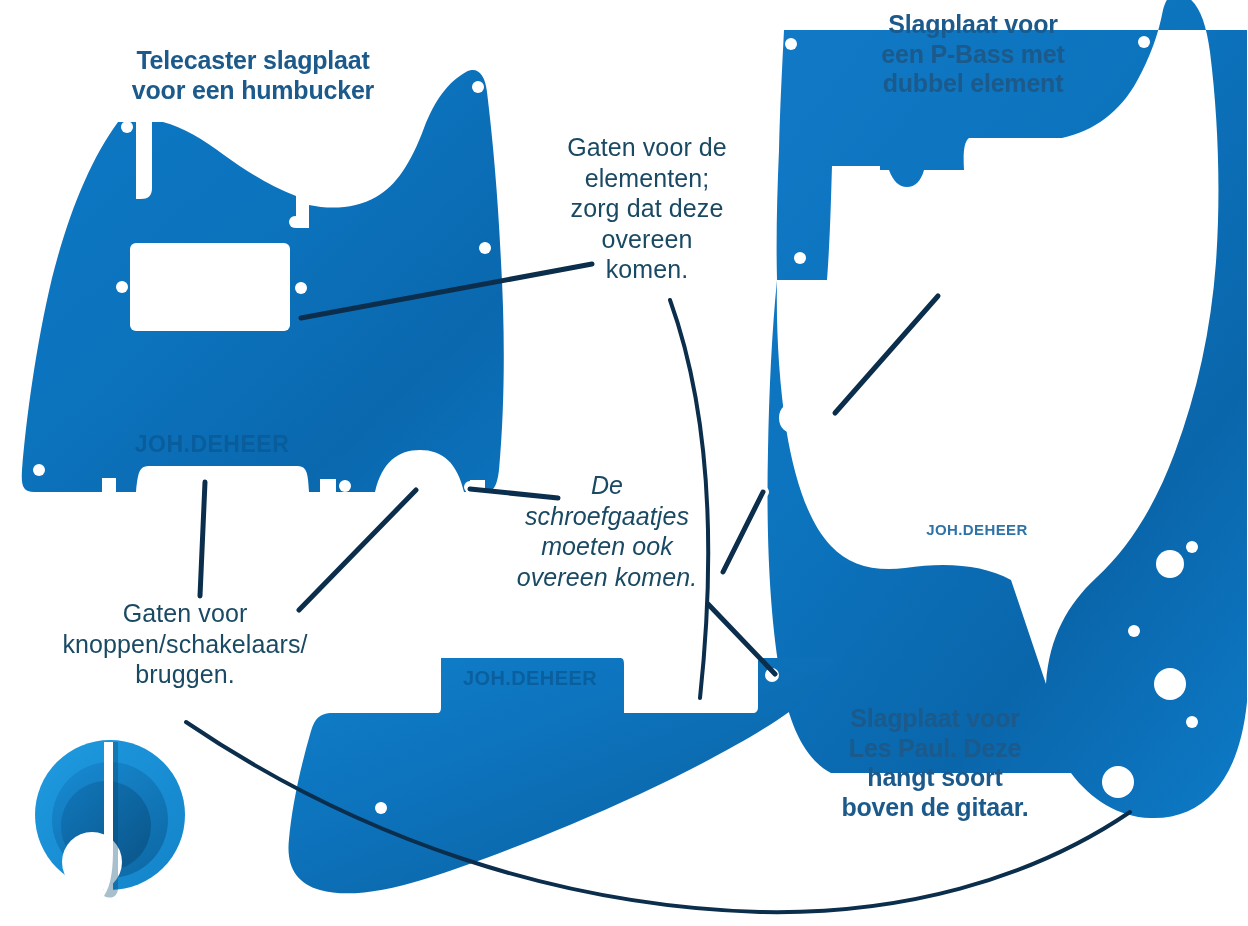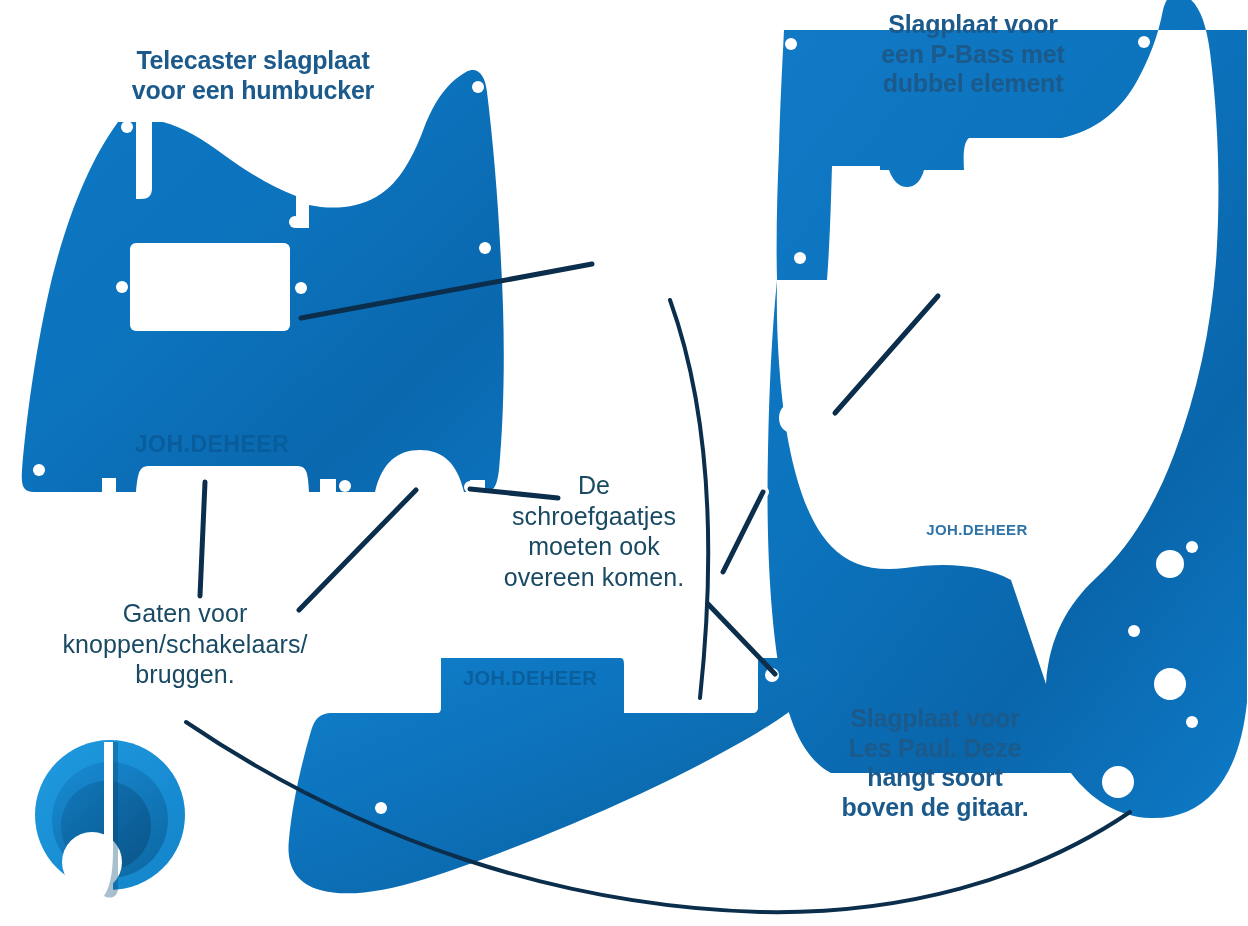--- a/index.html
+++ b/index.html
@@ -43,21 +43,21 @@
     font-size: 25px;
     color: #1a4a63;
     text-align: center;
     line-height: 1.22;
     letter-spacing: 0.1px;
   }
   #t-tele      { left: 58px;  top: 26px;  width: 390px; margin-top: 20px; }
   #t-pbass     { left: 828px; top: 10px;  width: 290px; }
   #t-lespaul   { left: 790px; top: 704px; width: 290px; }
   #a-elements  { left: 527px; top: 132px; width: 240px; }
-  #a-screws    { left: 474px; top: 470px; width: 240px; }
+  #a-screws    { left: 487px; top: 470px; width: 240px; font-style: italic; }
   #a-knobs     { left: 10px;  top: 598px; width: 350px; }
 </style>
 </head>
 <body>
 
 <div id="stage">
 
   <svg id="art" viewBox="0 0 1248 926" xmlns="http://www.w3.org/2000/svg">
     <defs>
       <linearGradient id="gTele" x1="0" y1="0" x2="1" y2="1">
@@ -307,20 +307,25 @@
 
   <p class="label heading" id="t-pbass">Slagplaat voor
 een P-Bass met
 dubbel element</p>
 
   <p class="label heading" id="t-lespaul">Slagplaat voor
 Les Paul. Deze
 hangt soort
 boven de gitaar.</p>
 
+  <p class="label annot" id="a-elements">Gaten voor de
+elementen;
+zorg dat deze
+overeen
+komen.</p>
 
   <p class="label annot" id="a-screws">De
 schroefgaatjes
 moeten ook
 overeen komen.</p>
 
   <p class="label annot" id="a-knobs">Gaten voor
 knoppen/schakelaars/
 bruggen.</p>
 

